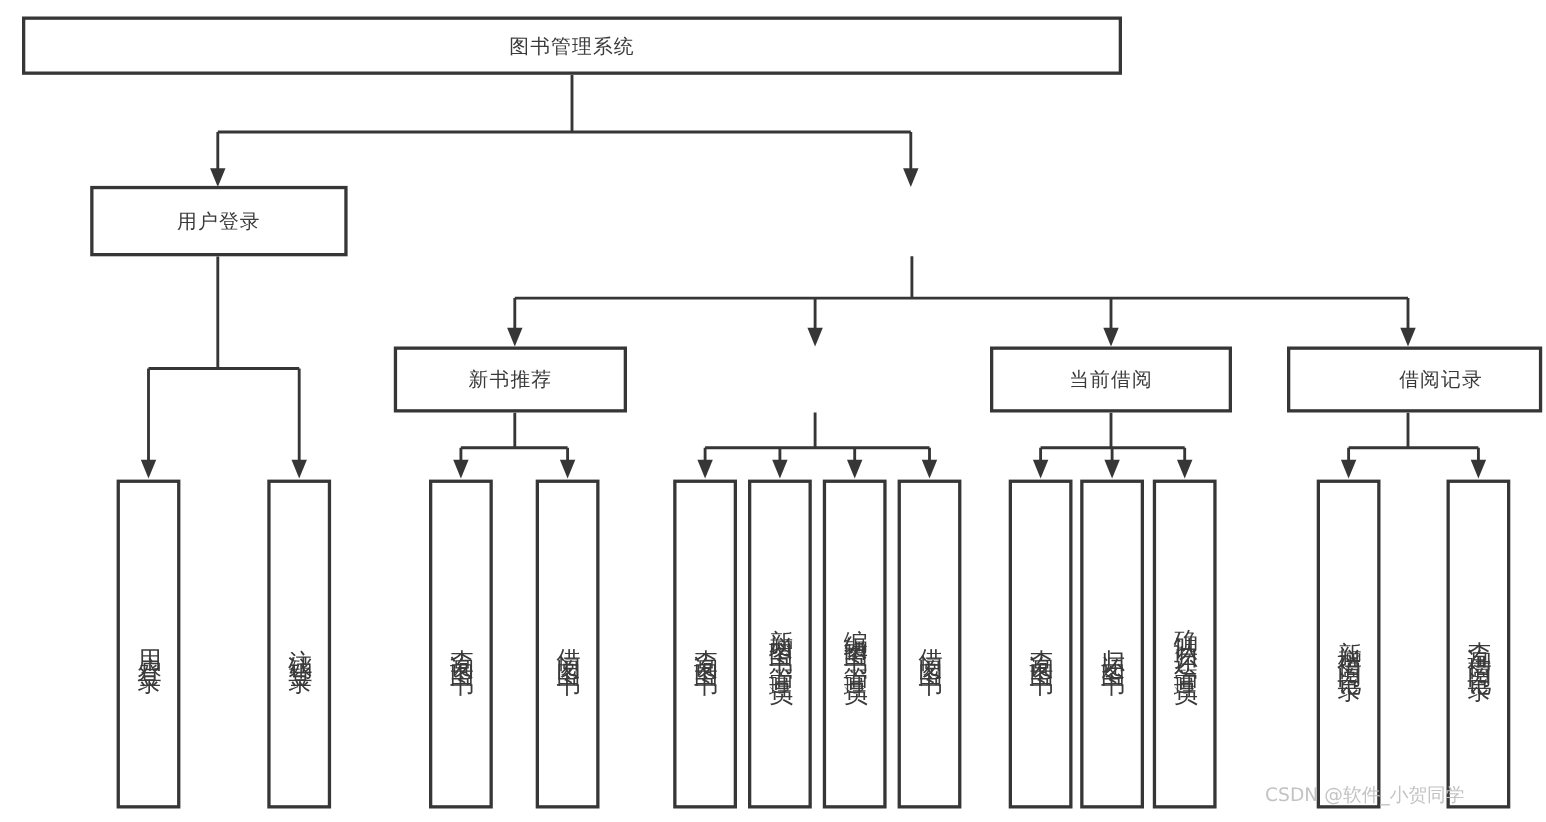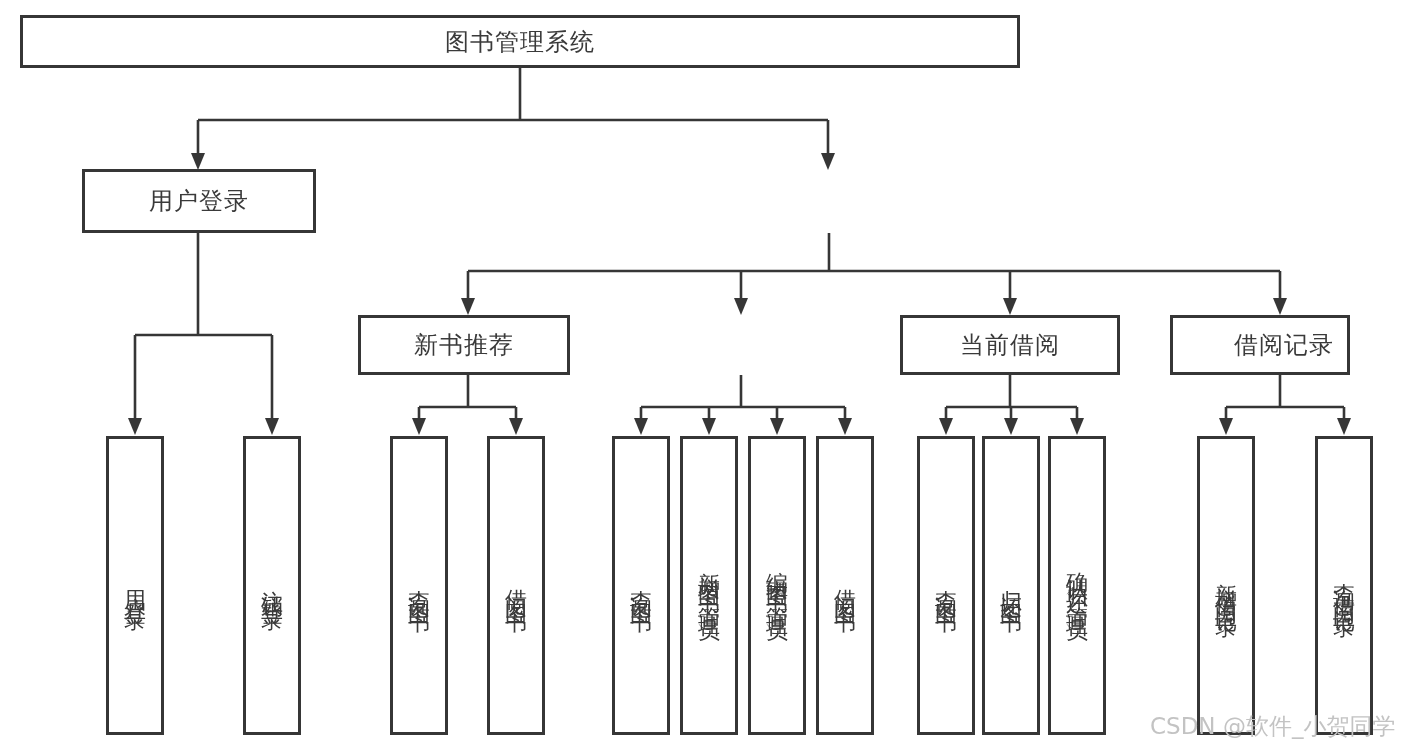--- a/index.html
+++ b/index.html
@@ -22,59 +22,59 @@
     position: absolute;
     box-sizing: border-box;
     background: #ffffff;
     border: 3px solid #363636;
     display: flex;
     align-items: center;
     justify-content: center;
     color: #3a3a3a;
   }
   .node.h {
-    font-size: 24px;
+    font-size: 18px;
     letter-spacing: 1px;
     white-space: nowrap;
   }
   .node.v {
     writing-mode: vertical-rl;
     text-orientation: mixed;
     font-size: 22px;
     letter-spacing: 7px;
     line-height: 52px;
   }
   
   .n-root   { left: 20px;   top: 15px;  width: 1000px; height: 53px; }
   .n-login  { left: 82px;   top: 169px; width: 234px;  height: 64px; }
   .n-mgmt   { left: 712px;  top: 169px; width: 234px;  height: 64px; }
   .n-rec    { left: 358px;  top: 315px; width: 212px;  height: 60px; }
   .n-borrow { left: 631px;  top: 315px; width: 220px;  height: 60px; }
   .n-cur    { left: 900px;  top: 315px; width: 220px;  height: 60px; }
-  .n-recs   { left: 1170px; top: 315px; width: 180px;  height: 60px; padding-left: 48px; }
+  .n-recs   { left: 1170px; top: 315px; width: 232px;  height: 60px; padding-left: 48px; }
   
   .leaf { top: 436px; width: 58px; height: 299px; }
   .l1  { left: 106px; }
   .l2  { left: 243px; }
   .l3  { left: 390px; }
   .l4  { left: 487px; }
   .l5  { left: 612px; }
   .l6  { left: 680px; }
   .l7  { left: 748px; }
   .l8  { left: 816px; }
   .l9  { left: 917px; }
   .l10 { left: 982px; }
   .l11 { left: 1048px; }
   .l12 { left: 1197px; }
   .l13 { left: 1315px; }
   .watermark {
     position: absolute;
     left: 1150px;
     top: 711px;
-    font-size: 23px;
+    font-size: 17px;
     color: #c3c3c3;
     white-space: nowrap;
   }
 </style>
 </head>
 <body>
 
 <div id="canvas">
 
   <svg id="connectors" viewBox="0 0 1405 747" xmlns="http://www.w3.org/2000/svg">

